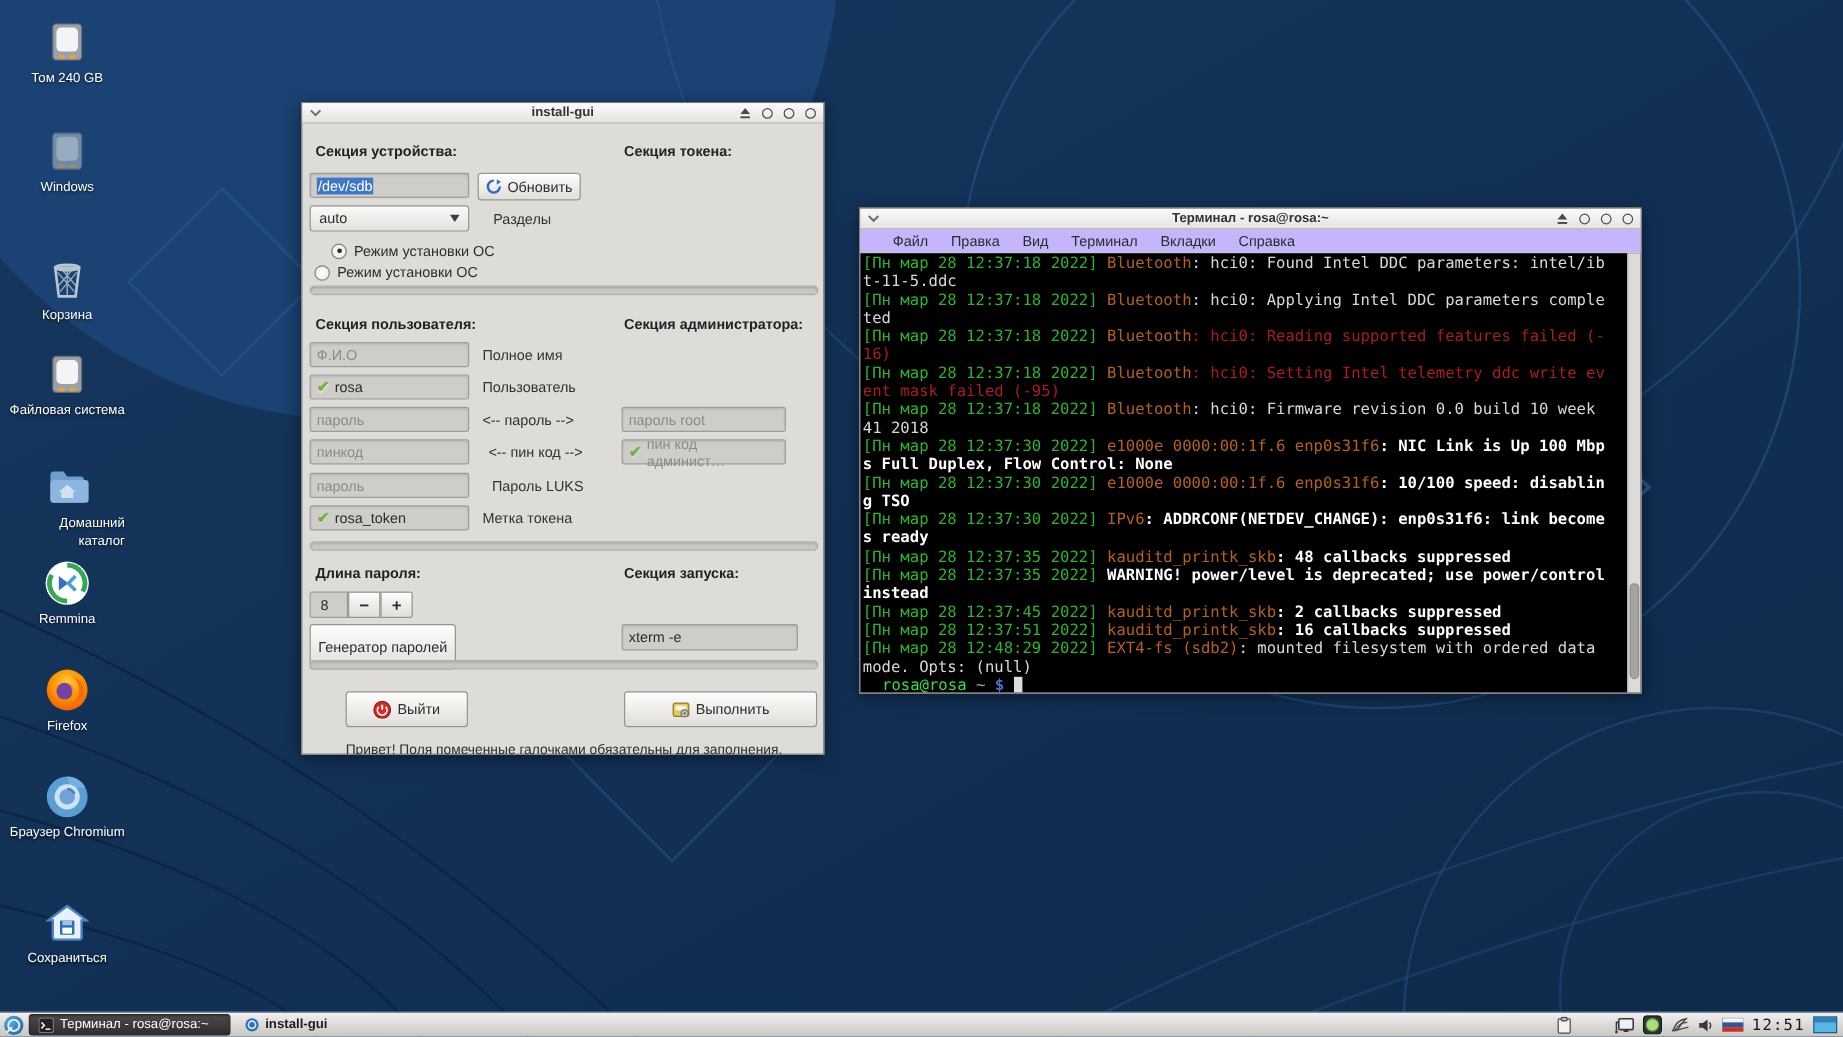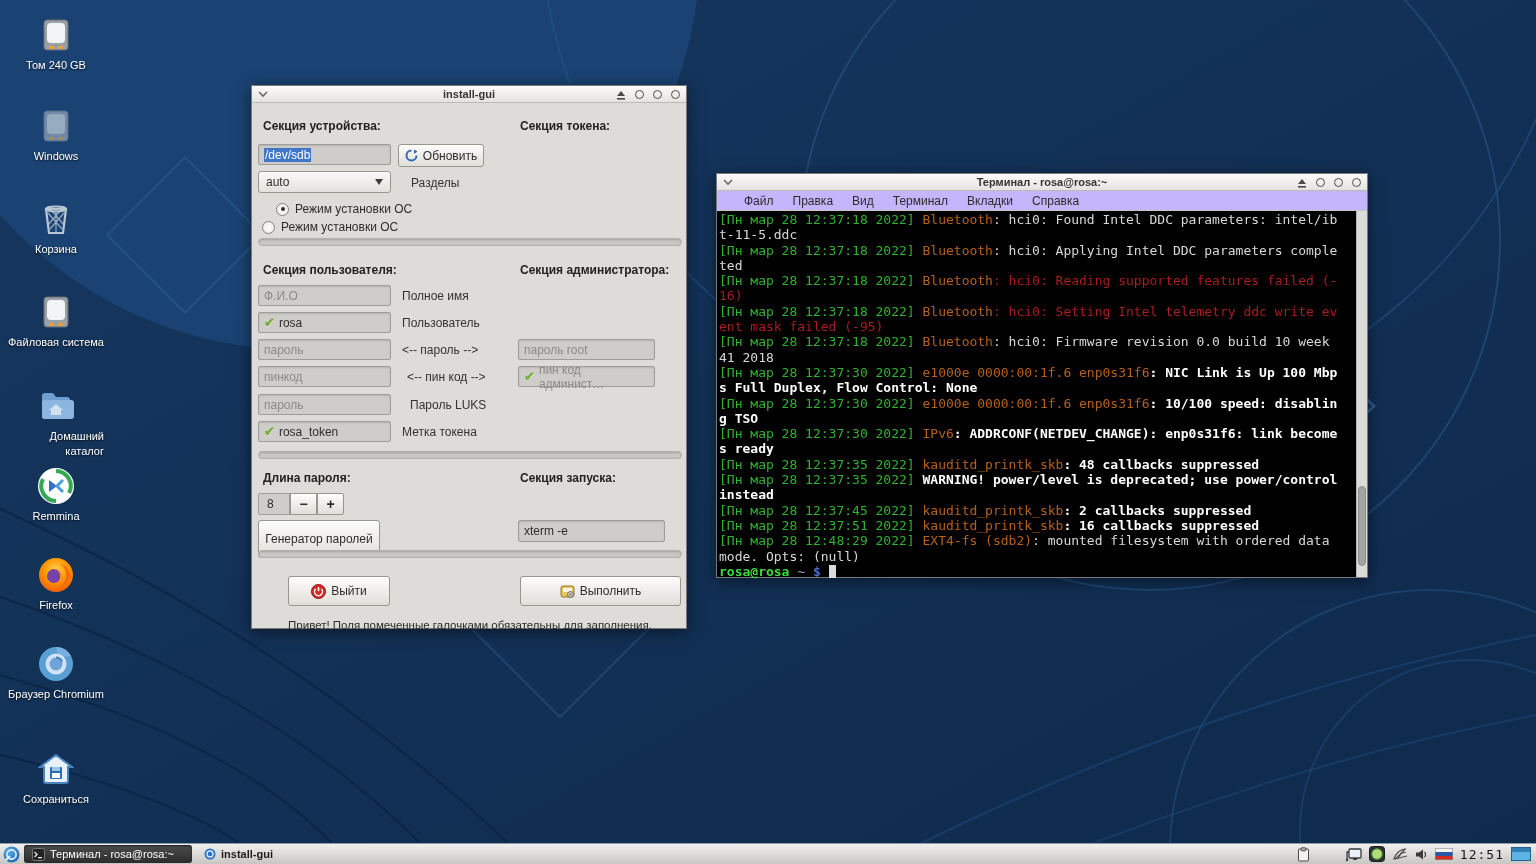--- a/index.html
+++ b/index.html
@@ -60,21 +60,21 @@
              align-items:center; gap:19px; padding-left:27px; font-size:12px; color:#2b2b2b; }
   .termwrap { position:relative; height:calc(100% - 37px); background:#000; }
   .termtext { position:absolute; left:2px; top:1px; width:80ch;
               font-family:"DejaVu Sans Mono", monospace; font-size:13px; line-height:15.3px;
               white-space:pre-wrap; word-break:break-all; }
   .seg-ts  { color:#2eb32e; }
   .seg-fac { color:#b4611c; }
   .seg-err { color:#a81d1d; }
   .seg-msg { color:#d8d8d8; }
   .seg-msgb{ color:#ffffff; font-weight:bold; }
-  .seg-pu  { color:#3ddc3d; font-weight:bold; }
+  .seg-pu  { color:#3ddc3d; font-weight:normal;margin-left:16px; }
   .seg-pp  { color:#9aa4b8; }
   .seg-pd  { color:#4d6fd6; font-weight:bold; }
   .cursor { display:inline-block; width:1ch; height:13px; background:#dcdcdc; vertical-align:-2px; }
   .scrolltrack { position:absolute; right:0; top:0; bottom:0; width:11px; background:#dddbd9;
                  border-left:1px solid #b5b3b0; }
   .scrollthumb { position:absolute; left:1px; right:1px; top:75%; height:22%; background:#a3a3a0;
                  border-radius:4px; border:1px solid #8e8e8b; }
 
   
   .taskbar { position:absolute; left:0; right:0; bottom:0; height:21px;
@@ -137,21 +137,21 @@
       <svg width="36" height="36" viewBox="0 0 36 36" opacity="0.75">
           <rect x="6" y="3" width="24" height="30" rx="3" fill="#8fa3b8" stroke="#6a7c90"></rect>
           <rect x="9" y="6" width="18" height="20" rx="4" fill="#c3d0dc"></rect>
           <rect x="11" y="29" width="5" height="3" fill="#c8a95e"></rect>
           <rect x="20" y="29" width="5" height="3" fill="#c8a95e"></rect>
         </svg>
     </span>
     <span class="lbl">Windows</span>
   </div>
 
-  <div class="dicon" style="left:6px;top:200px">
+  <div class="dicon" style="left:6px;top:214px">
     <span class="ic">
       <svg width="36" height="36" viewBox="0 0 36 36">
           <path d="M8 8 L28 8 L25 32 L11 32 Z" fill="none" stroke="#b9c6d4" stroke-width="2.2"></path>
           <ellipse cx="18" cy="8" rx="10" ry="2.4" fill="none" stroke="#b9c6d4" stroke-width="2"></ellipse>
           <path d="M10 12 L24 28 M14 10 L26 24 M26 12 L12 28 M22 10 L10 24 M18 9 L18 31" stroke="#b9c6d4" stroke-width="1.2" opacity="0.8"></path>
         </svg>
     </span>
     <span class="lbl">Корзина</span>
   </div>
 

